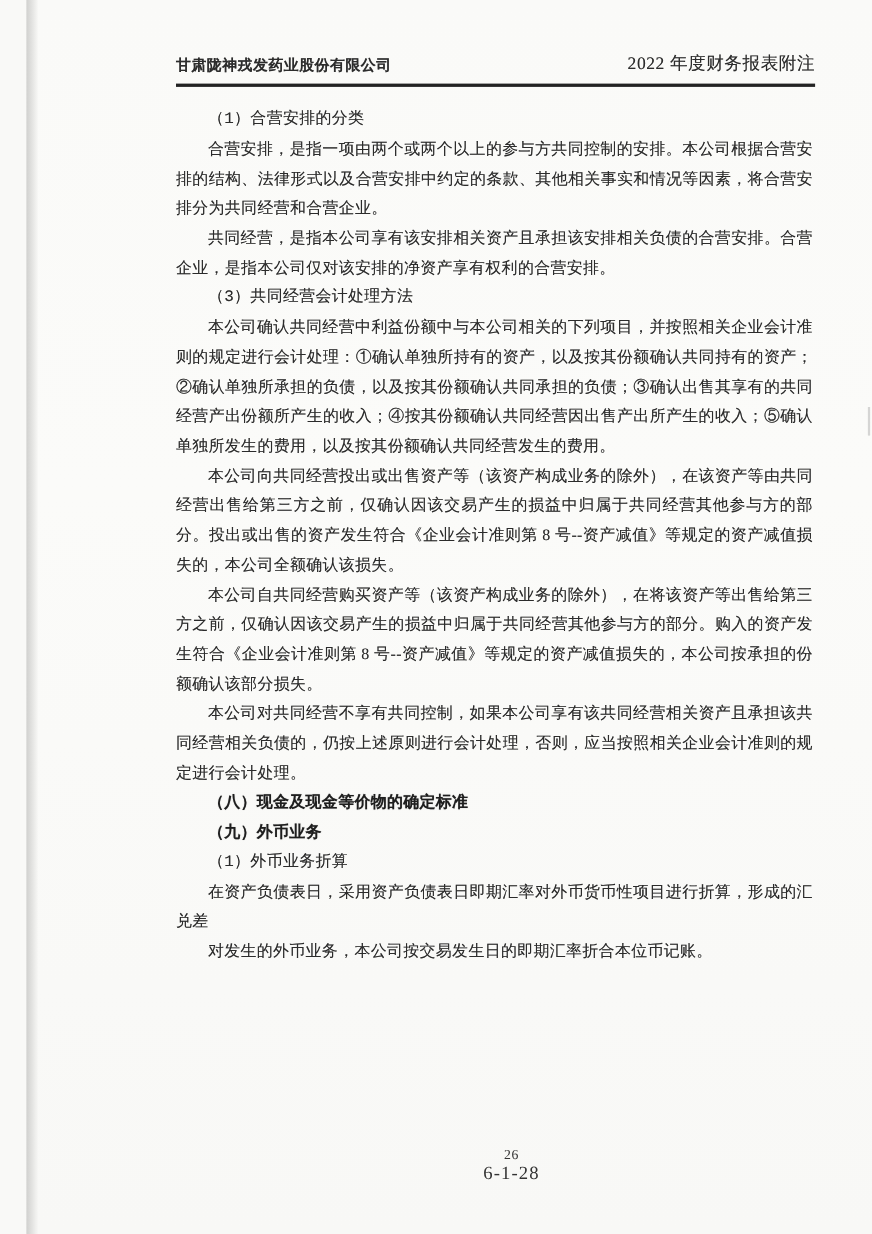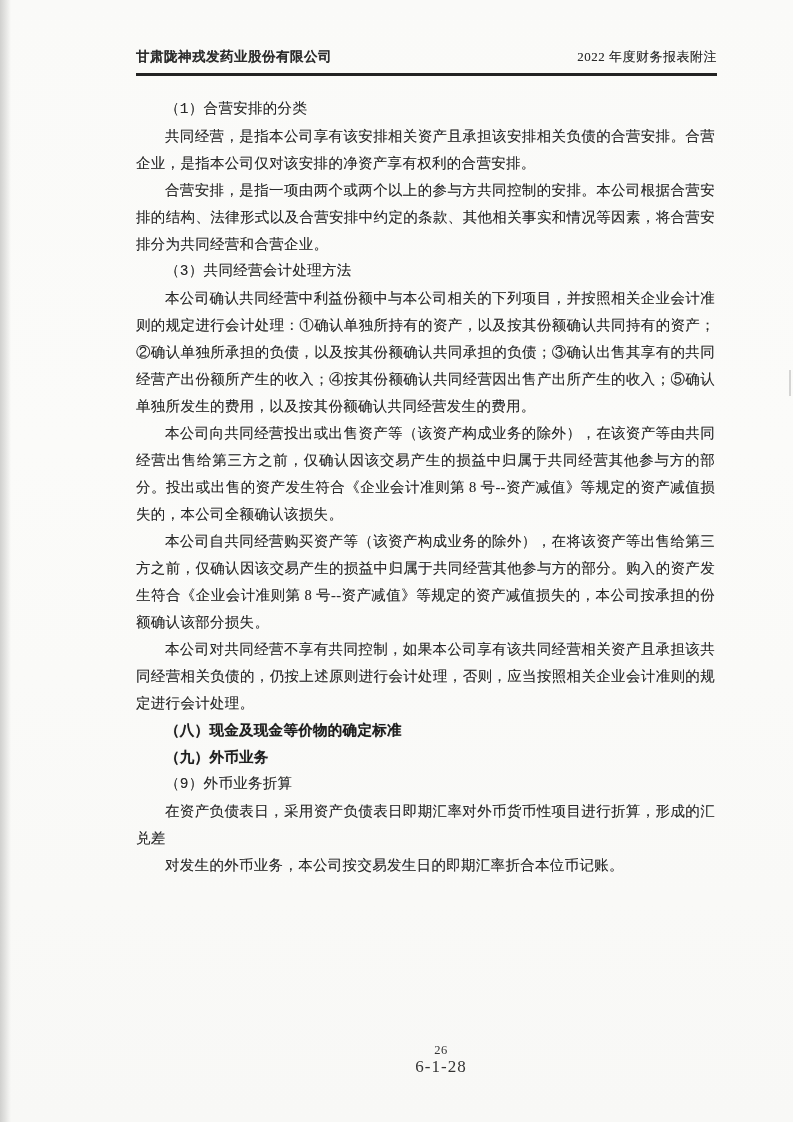--- a/index.html
+++ b/index.html
@@ -12,20 +12,21 @@
     position: relative;
     background: #f9f9f7;
     overflow: hidden;
     font-family: "Liberation Serif", "DejaVu Serif", serif;
   }
   
   .page {
     position: absolute;
     inset: 0;
     background: linear-gradient(180deg, #fafaf8 0%, #fbfbf9 40%, #f8f8f6 100%);
+    margin-left: 24px;
   }
   
   .scan-edge-left {
     position: absolute;
     left: 0; top: 0; bottom: 0;
     width: 11px;
     background: linear-gradient(90deg, #c9c9c7 0%, #dededc 45%, #ededeb 75%, rgba(250,250,248,0) 100%);
     opacity: 0.85;
   }
   .scan-smudge-right {
@@ -48,21 +49,21 @@
     border-bottom: 3px solid #232323;
     color: #2c2c2c;
   }
   .header .company {
     font-size: 13.5px;
     font-weight: bold;
     letter-spacing: 0.5px;
     text-shadow: 0 0 0.5px rgba(40,40,40,0.5);
   }
   .header .doc-title {
-    font-size: 13px;
+    font-size: 16px;
     letter-spacing: 0.5px;
     text-shadow: 0 0 0.5px rgba(40,40,40,0.45);
   }
 
   .content {
     position: absolute;
     left: 136px;
     top: 96px;
     width: 579px;
     color: #2b2b2b;
@@ -111,30 +112,30 @@
   <div class="scan-edge-left"></div>
   <div class="scan-smudge-right"></div>
 
   <div class="header">
     <span class="company">甘肃陇神戎发药业股份有限公司</span>
     <span class="doc-title">2022 年度财务报表附注</span>
   </div>
 
   <div class="content">
     <p class="h2">（1）合营安排的分类</p>
+    <p class="body">合营安排，是指一项由两个或两个以上的参与方共同控制的安排。本公司根据合营安排的结构、法律形式以及合营安排中约定的条款、其他相关事实和情况等因素，将合营安排分为共同经营和合营企业。</p>
     <p class="body">共同经营，是指本公司享有该安排相关资产且承担该安排相关负债的合营安排。合营企业，是指本公司仅对该安排的净资产享有权利的合营安排。</p>
-    <p class="body">合营安排，是指一项由两个或两个以上的参与方共同控制的安排。本公司根据合营安排的结构、法律形式以及合营安排中约定的条款、其他相关事实和情况等因素，将合营安排分为共同经营和合营企业。</p>
     <p class="h2">（3）共同经营会计处理方法</p>
     <p class="body">本公司确认共同经营中利益份额中与本公司相关的下列项目，并按照相关企业会计准则的规定进行会计处理：①确认单独所持有的资产，以及按其份额确认共同持有的资产；②确认单独所承担的负债，以及按其份额确认共同承担的负债；③确认出售其享有的共同经营产出份额所产生的收入；④按其份额确认共同经营因出售产出所产生的收入；⑤确认单独所发生的费用，以及按其份额确认共同经营发生的费用。</p>
     <p class="body">本公司向共同经营投出或出售资产等（该资产构成业务的除外），在该资产等由共同经营出售给第三方之前，仅确认因该交易产生的损益中归属于共同经营其他参与方的部分。投出或出售的资产发生符合《企业会计准则第 8 号--资产减值》等规定的资产减值损失的，本公司全额确认该损失。</p>
     <p class="body">本公司自共同经营购买资产等（该资产构成业务的除外），在将该资产等出售给第三方之前，仅确认因该交易产生的损益中归属于共同经营其他参与方的部分。购入的资产发生符合《企业会计准则第 8 号--资产减值》等规定的资产减值损失的，本公司按承担的份额确认该部分损失。</p>
     <p class="body">本公司对共同经营不享有共同控制，如果本公司享有该共同经营相关资产且承担该共同经营相关负债的，仍按上述原则进行会计处理，否则，应当按照相关企业会计准则的规定进行会计处理。</p>
     <p class="h1">（八）现金及现金等价物的确定标准</p>
     <p class="h1">（九）外币业务</p>
-    <p class="h2">（9）外币业务折算</p>
+    <p class="h2">（1）外币业务折算</p>
     <p class="body">在资产负债表日，采用资产负债表日即期汇率对外币货币性项目进行折算，形成的汇兑差</p>
     <p class="body">对发生的外币业务，本公司按交易发生日的即期汇率折合本位币记账。</p>
   </div>
 
   <div class="footer">
     <div class="page-number">26</div>
     <div class="page-code">6-1-28</div>
   </div>
 </div>
 

